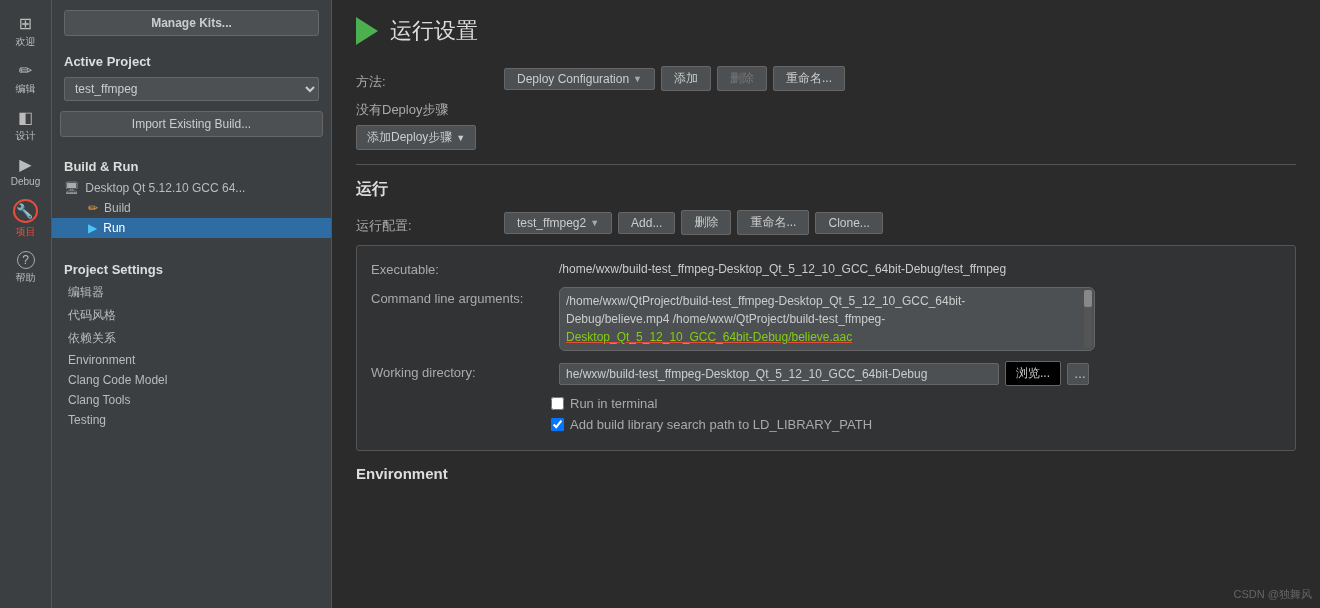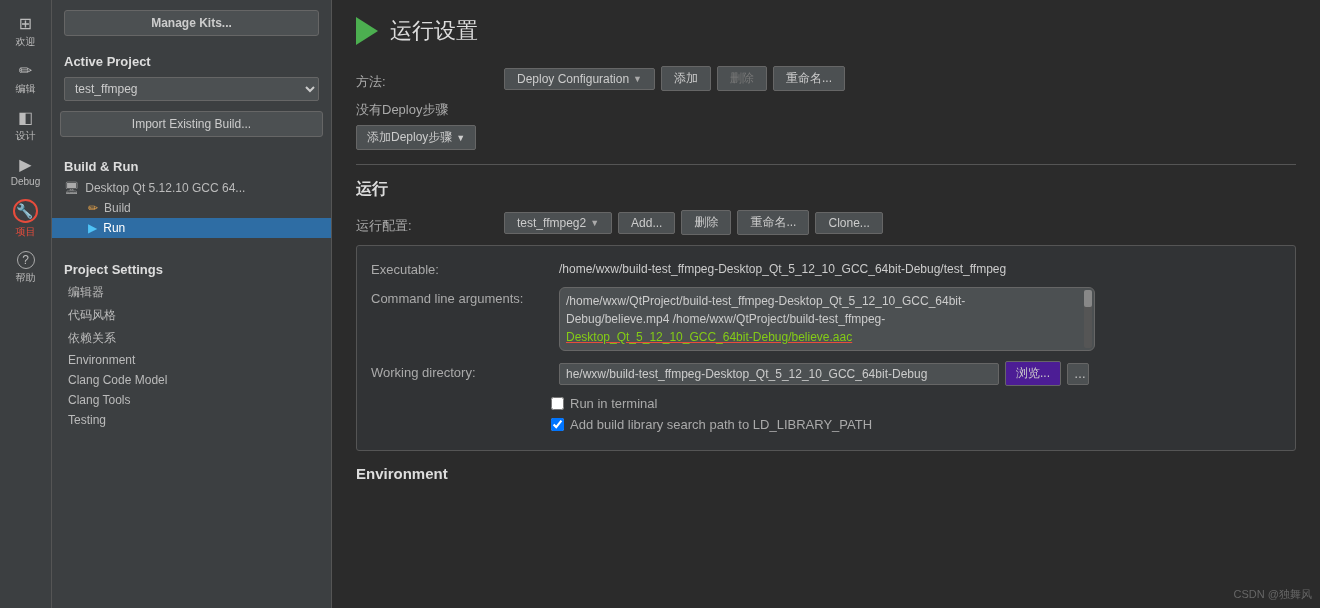--- a/index.html
+++ b/index.html
@@ -303,21 +303,21 @@
     .working-dir-input {
       background: #4c5052;
       border: 1px solid #666;
       color: #ccc;
       padding: 3px 6px;
       font-size: 12px;
       border-radius: 2px;
       width: 440px;
     }
     .browse-btn {
-      background: #4c1d95;
+      background: #000000;
       border: 1px solid #666;
       color: #ccc;
       padding: 3px 10px;
       font-size: 12px;
       border-radius: 2px;
       cursor: pointer;
     }
     .small-btn {
       background: #4c5052;
       border: 1px solid #666;

